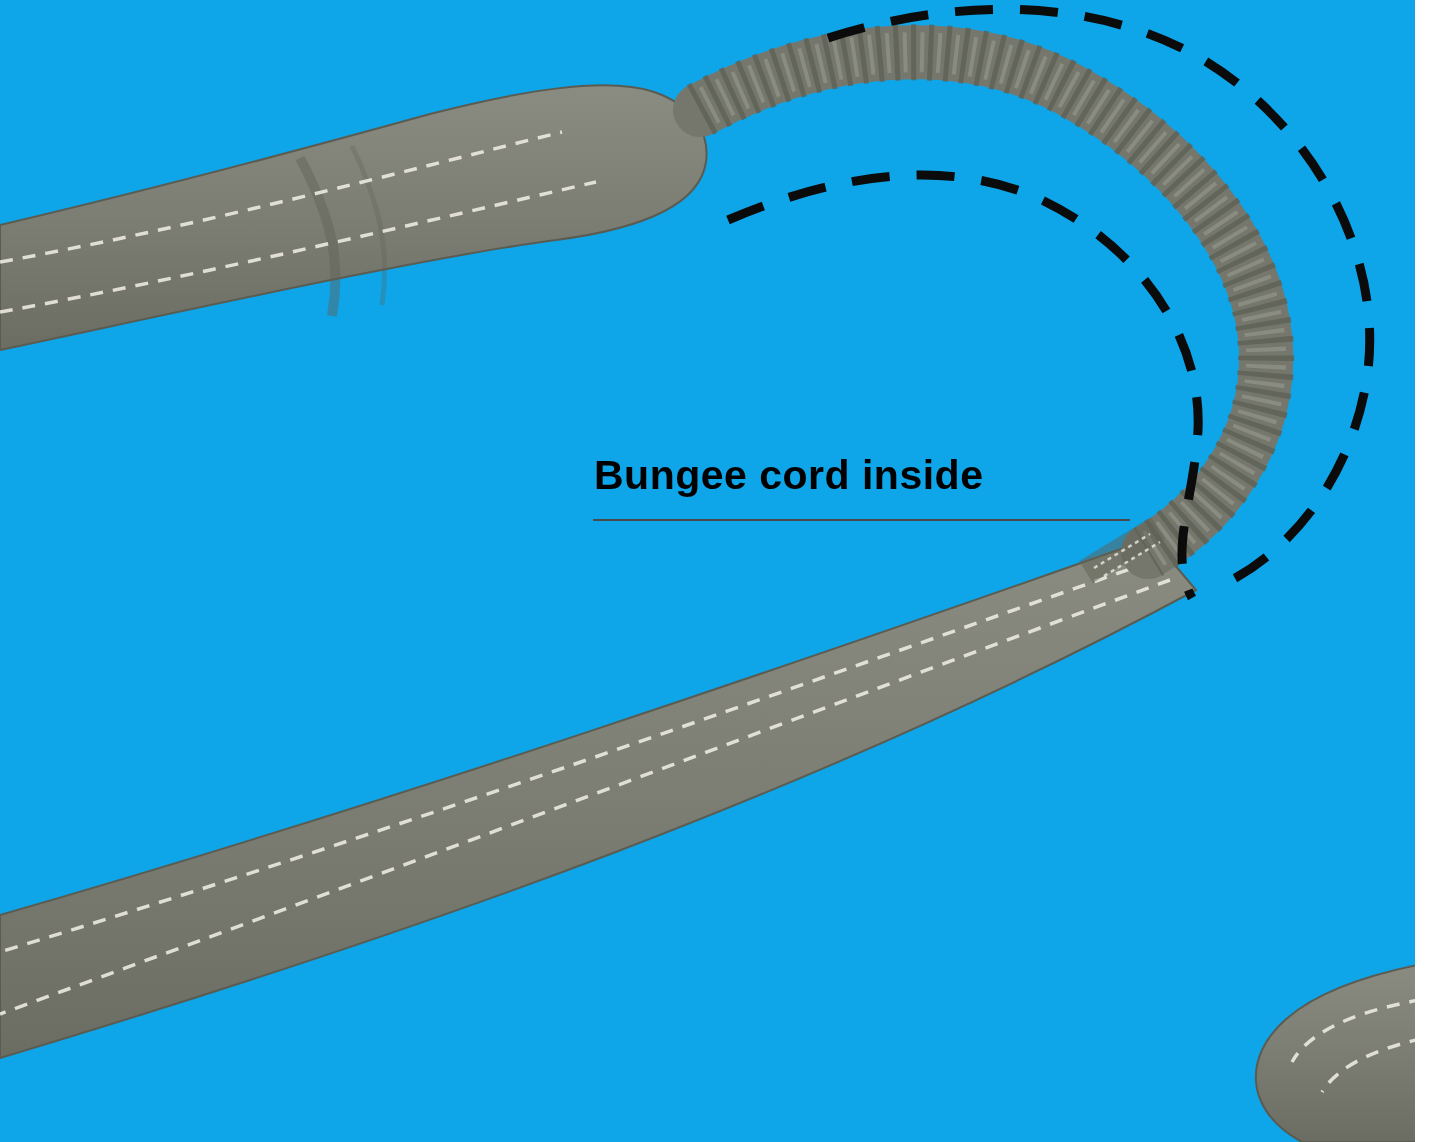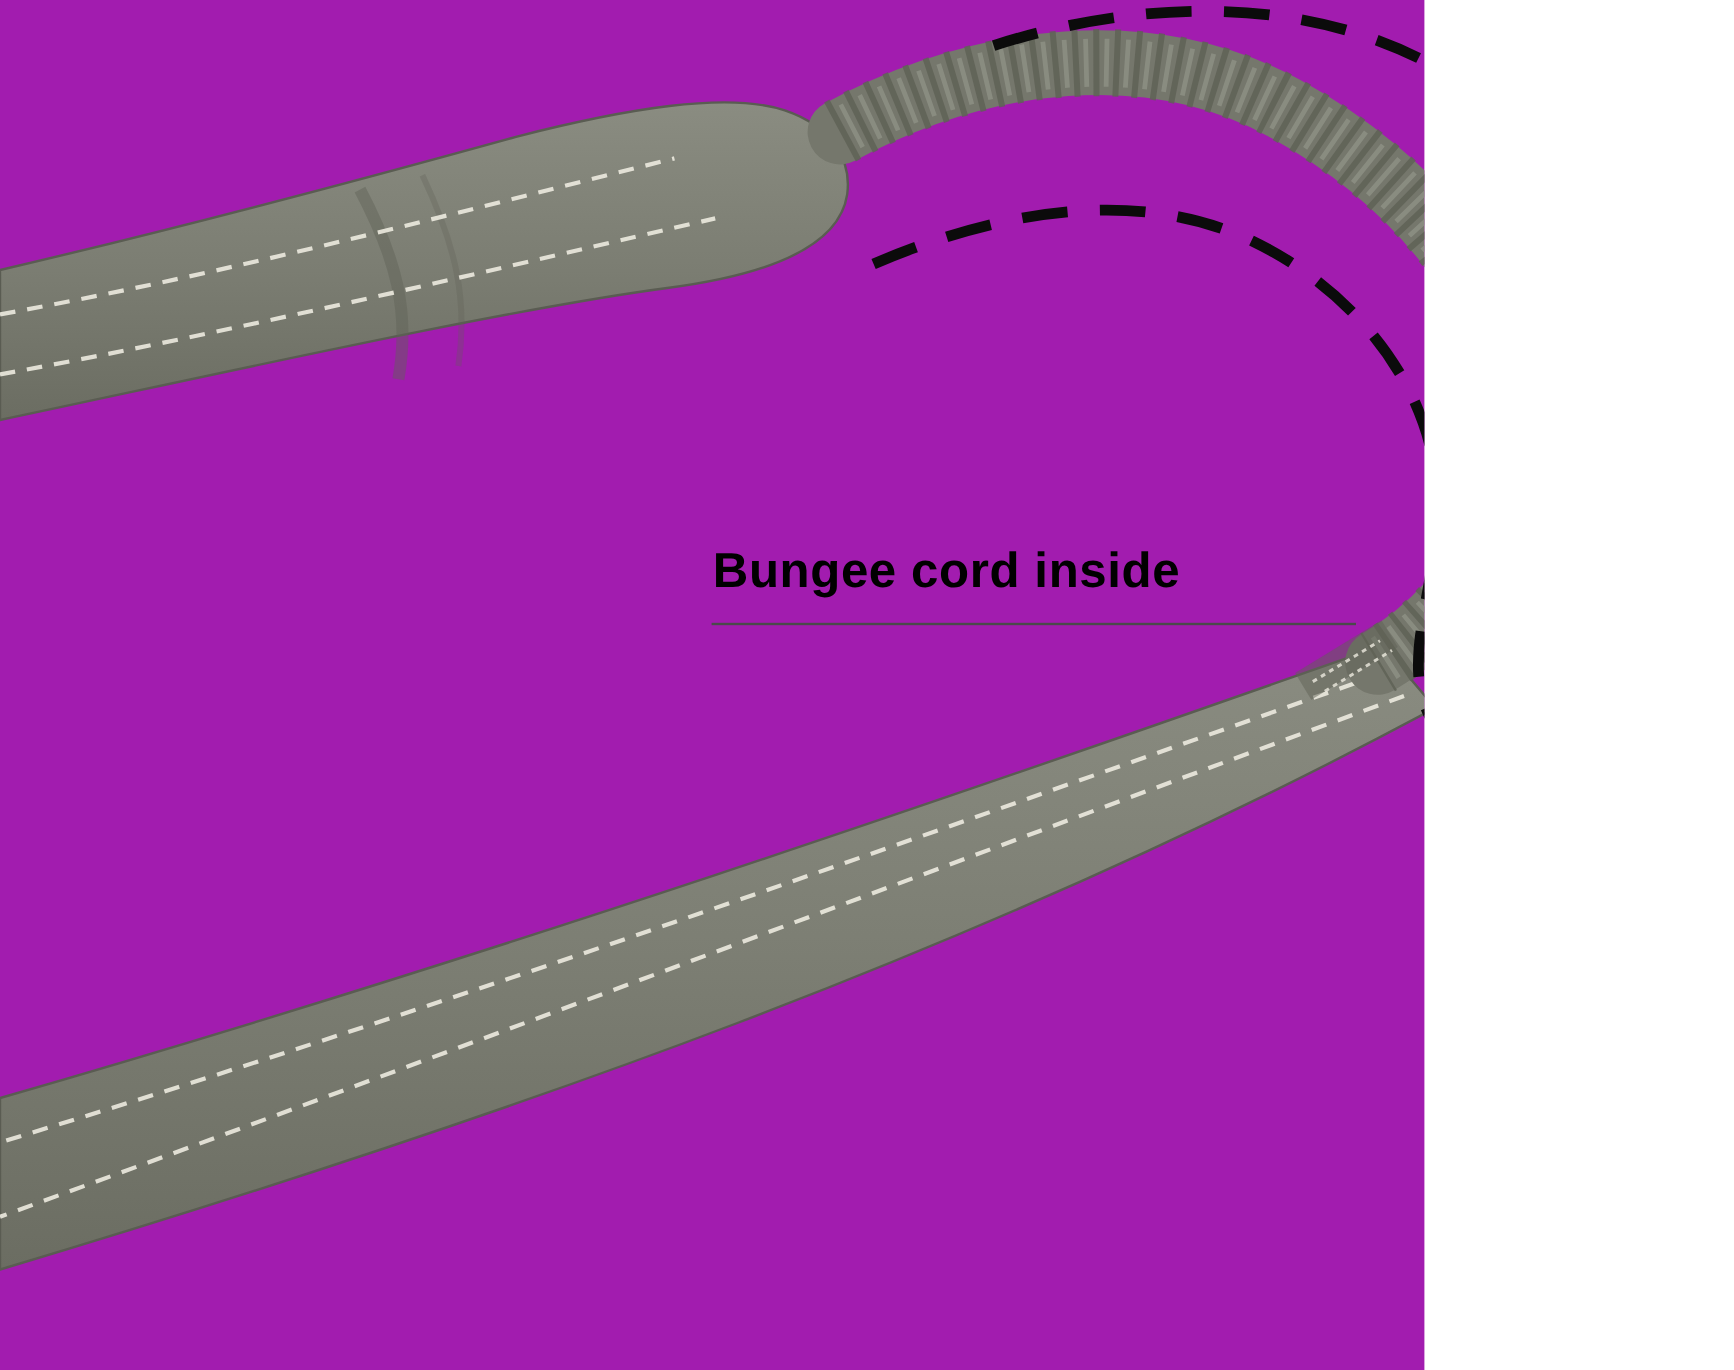--- a/index.html
+++ b/index.html
@@ -3,24 +3,25 @@
 <meta charset="utf-8">
 <style>
   html, body {
     margin: 0;
     padding: 0;
     background: #ffffff;
     font-family: "Liberation Sans", sans-serif;
   }
   .stage {
     position: relative;
-    width: 1187px;
+    width: 1379px;
     height: 1142px;
-    background: #a21caf;
+    background: #0ea5e9;
     overflow: hidden;
+    padding-left: 36px;
   }
   .scene-svg {
     position: absolute;
     left: 0;
     top: 0;
     width: 1445px;
     height: 1142px;
     display: block;
   }
   .annotation-label {

